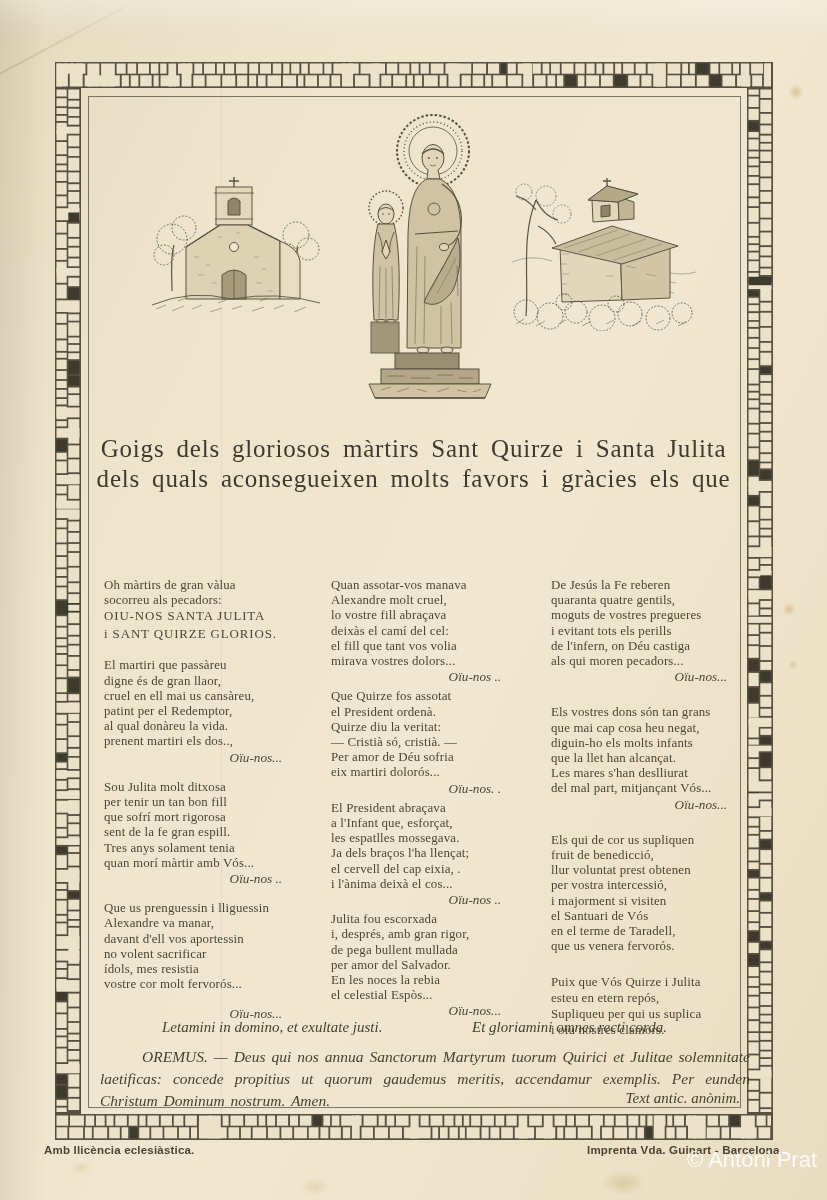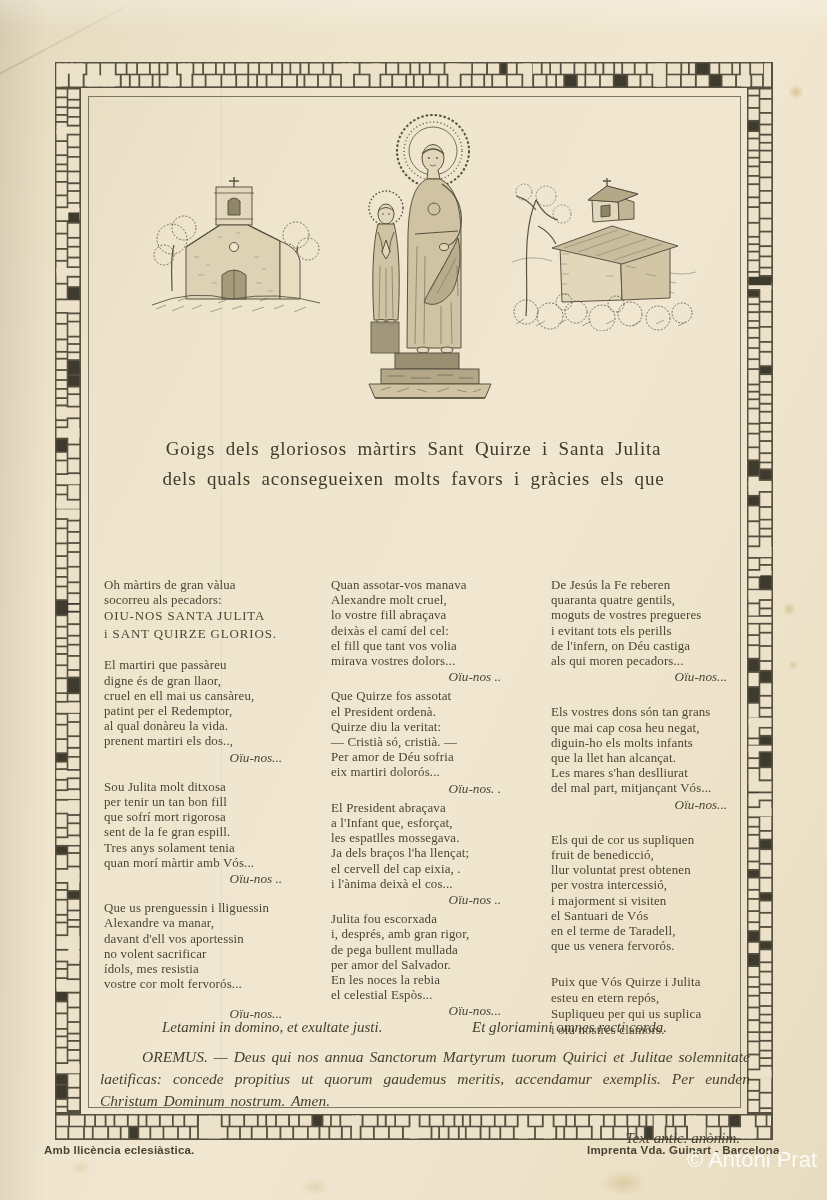--- a/index.html
+++ b/index.html
@@ -25,21 +25,21 @@
   .s5{left:300px;top:1178px;width:30px;height:18px;background:radial-gradient(ellipse,rgba(185,150,80,.22),rgba(185,150,80,0) 70%);}
   .s6{left:70px;top:1160px;width:22px;height:16px;background:radial-gradient(ellipse,rgba(185,150,80,.20),rgba(185,150,80,0) 70%);}
 
   #border-svg{position:absolute;left:55px;top:62px;}
   .inner-line{position:absolute;left:88px;top:96px;width:651px;height:1010px;
     border:1px solid rgba(74,70,59,.7);}
 
   .illus{position:absolute;}
 
   .title{position:absolute;left:60px;top:434px;width:707px;text-align:center;
-    color:#3f3a2e;font-size:19px;line-height:30px;letter-spacing:.8px;word-spacing:5px;}
+    color:#3f3a2e;font-size:25px;line-height:30px;letter-spacing:.8px;word-spacing:5px;}
   .title div:nth-child(4){word-spacing:10px;}
 
   .col{position:absolute;top:578px;}
   .col-1{left:104px;width:222px;}
   .col-2{left:331px;width:214px;}
   .col-3{left:551px;width:220px;}
   .vline{font-size:12.9px;line-height:15.2px;letter-spacing:.15px;color:#4b4537;white-space:nowrap;}
   .vline.caps{line-height:17.5px;letter-spacing:.9px;}
   .vline.bold{font-weight:normal;line-height:16.5px;}
   .refrain{font-style:italic;font-size:13.2px;line-height:15.2px;text-align:right;padding-right:44px;color:#4b4537;}
@@ -50,21 +50,21 @@
   .stanza.gap-before{margin-top:9px;}
 
   .antiphons{position:absolute;left:0;top:1019px;width:827px;font-style:italic;font-size:15px;color:#45402f;}
   .antiphons .a-left{position:absolute;left:162px;top:0;}
   .antiphons .a-right{position:absolute;left:472px;top:0;}
 
   .oremus{position:absolute;left:100px;top:1046px;width:650px;
     font-style:italic;font-size:15.5px;line-height:22px;color:#45402f;
     text-align:justify;text-indent:42px;word-spacing:2px;}
 
-  .credit{position:absolute;left:540px;top:1130px;width:200px;text-align:right;
+  .credit{position:absolute;left:540px;top:1090px;width:200px;text-align:right;
     font-style:italic;font-size:15px;color:#45402f;}
 
   .imprint{position:absolute;left:44px;top:1144px;width:739px;display:flex;justify-content:space-between;
     font-family:"Liberation Sans",sans-serif;font-size:11.5px;font-weight:bold;color:#4a4434;letter-spacing:.2px;gap:12px;}
 
   .watermark{position:absolute;right:10px;top:1147px;
     font-family:"Liberation Sans",sans-serif;font-size:22px;color:rgba(255,255,255,.85);}
 </style>
 </head>
 <body>

